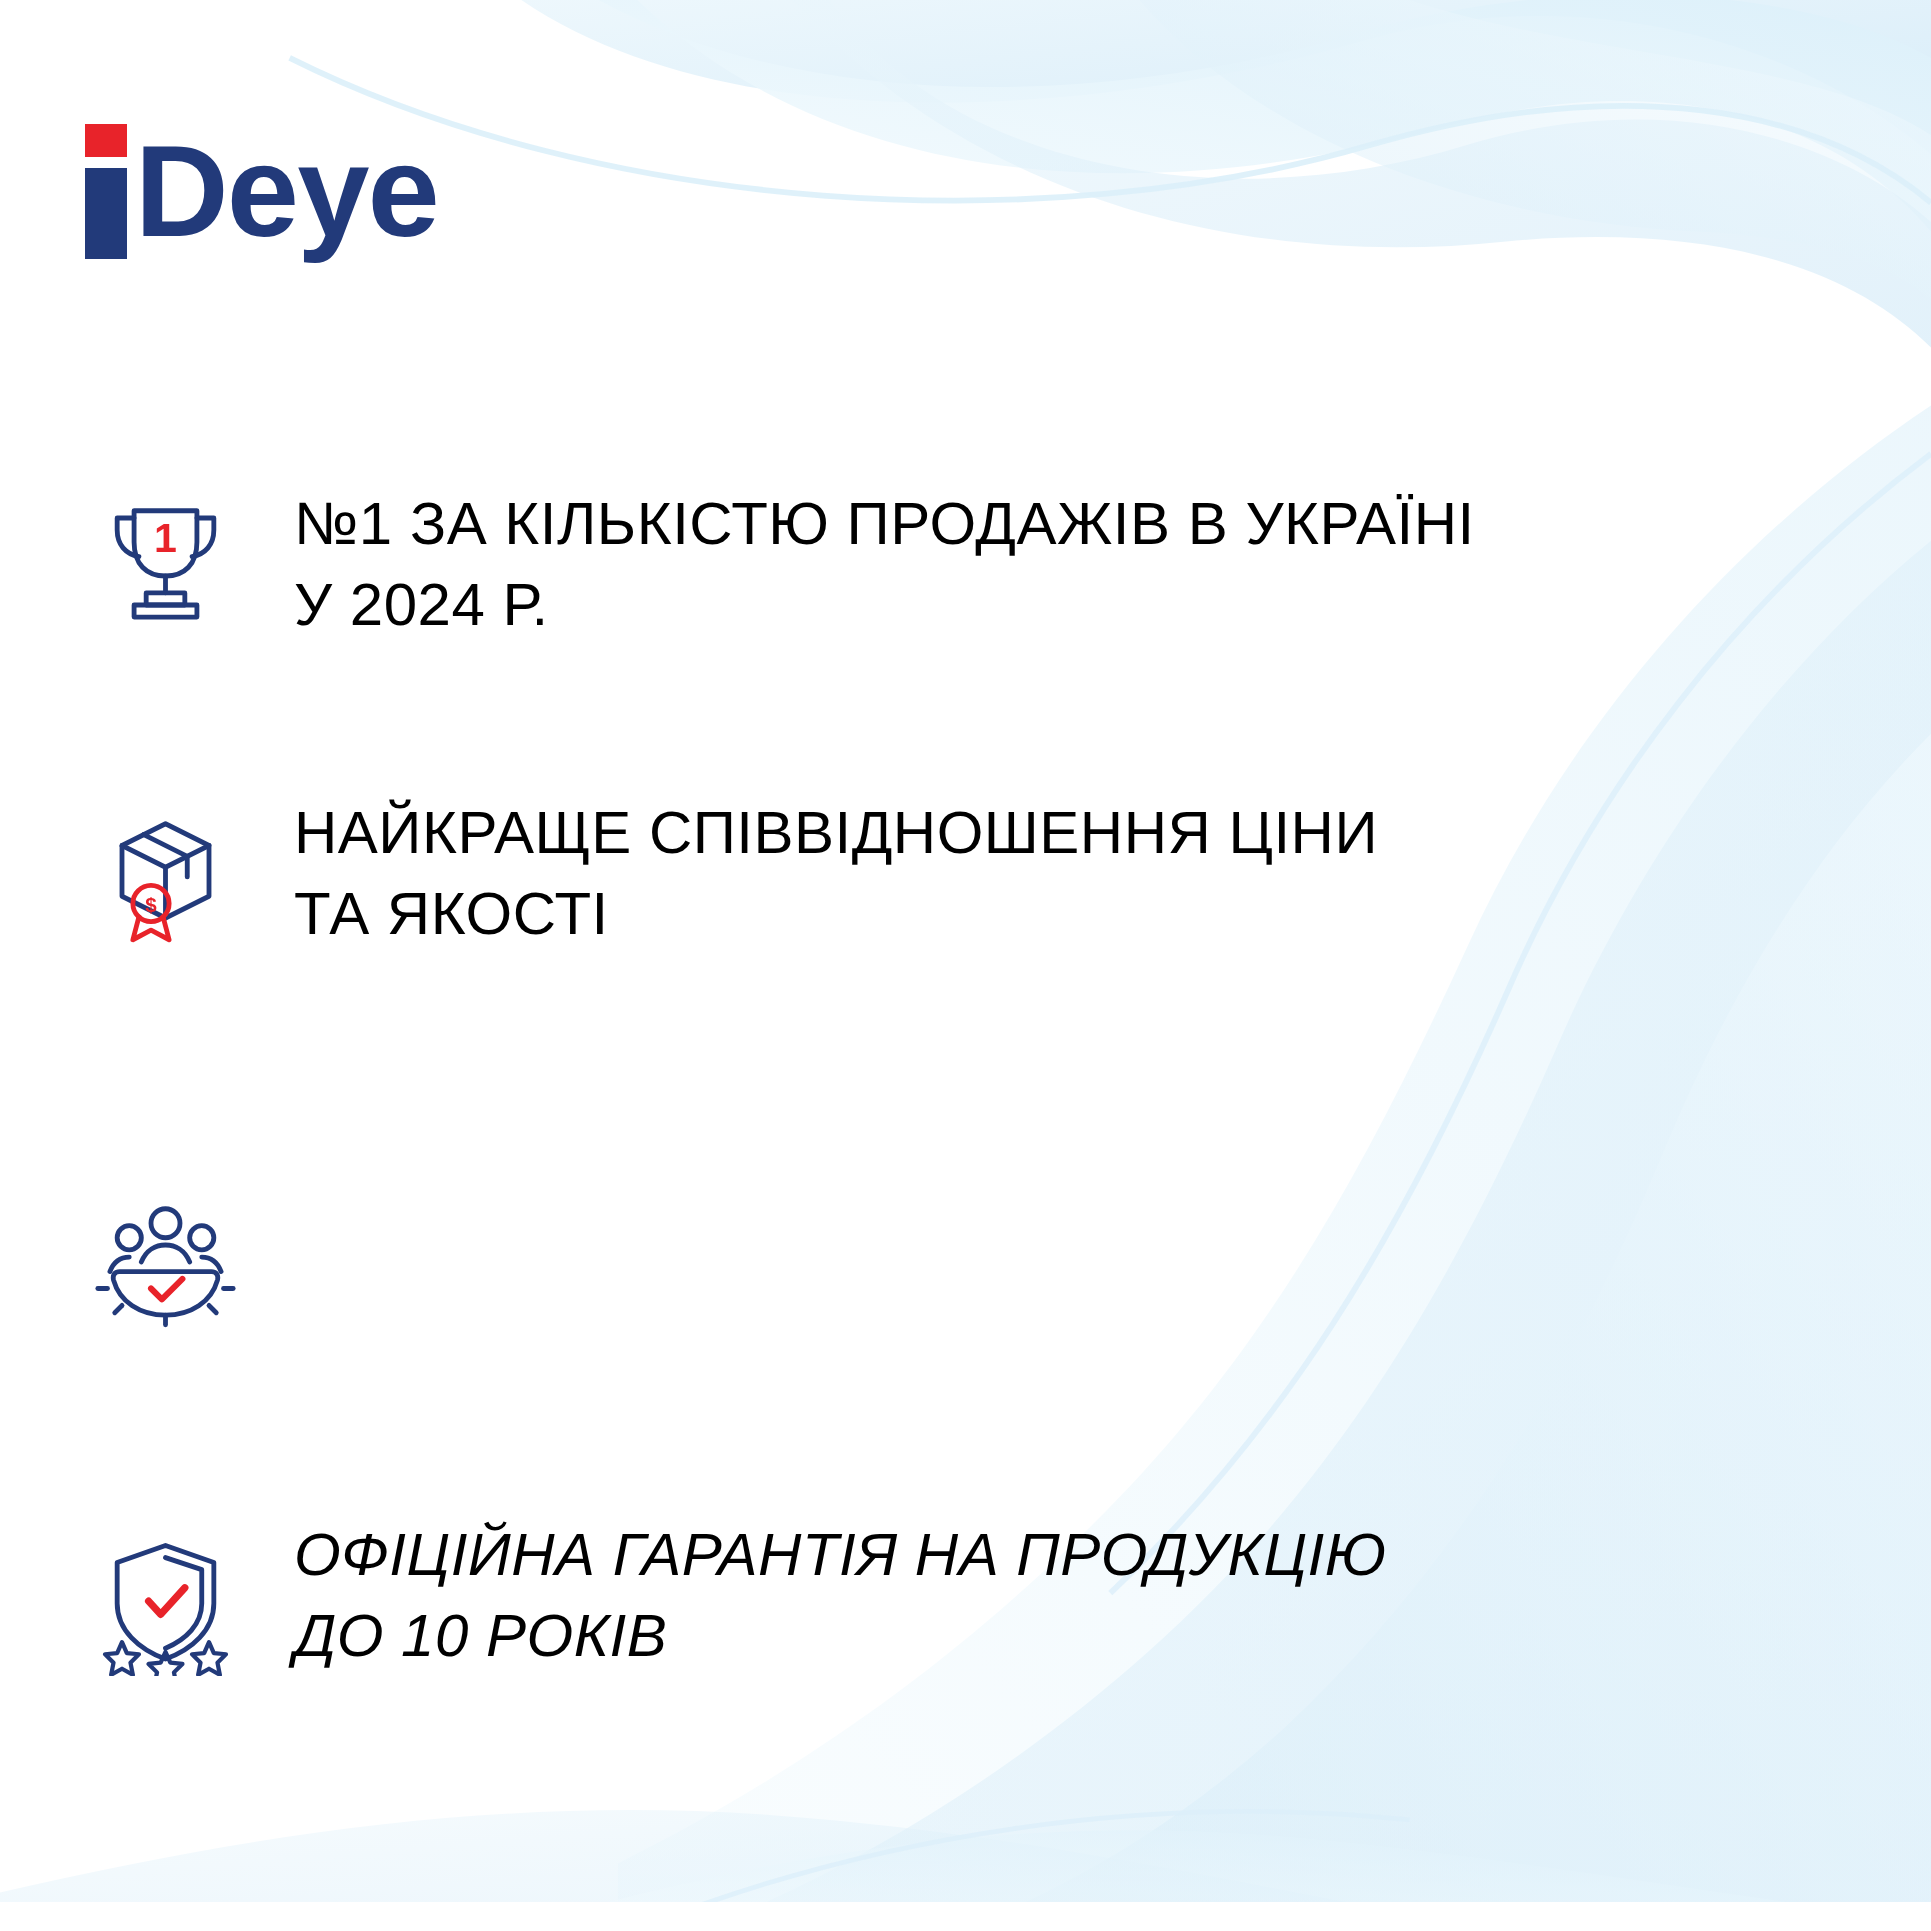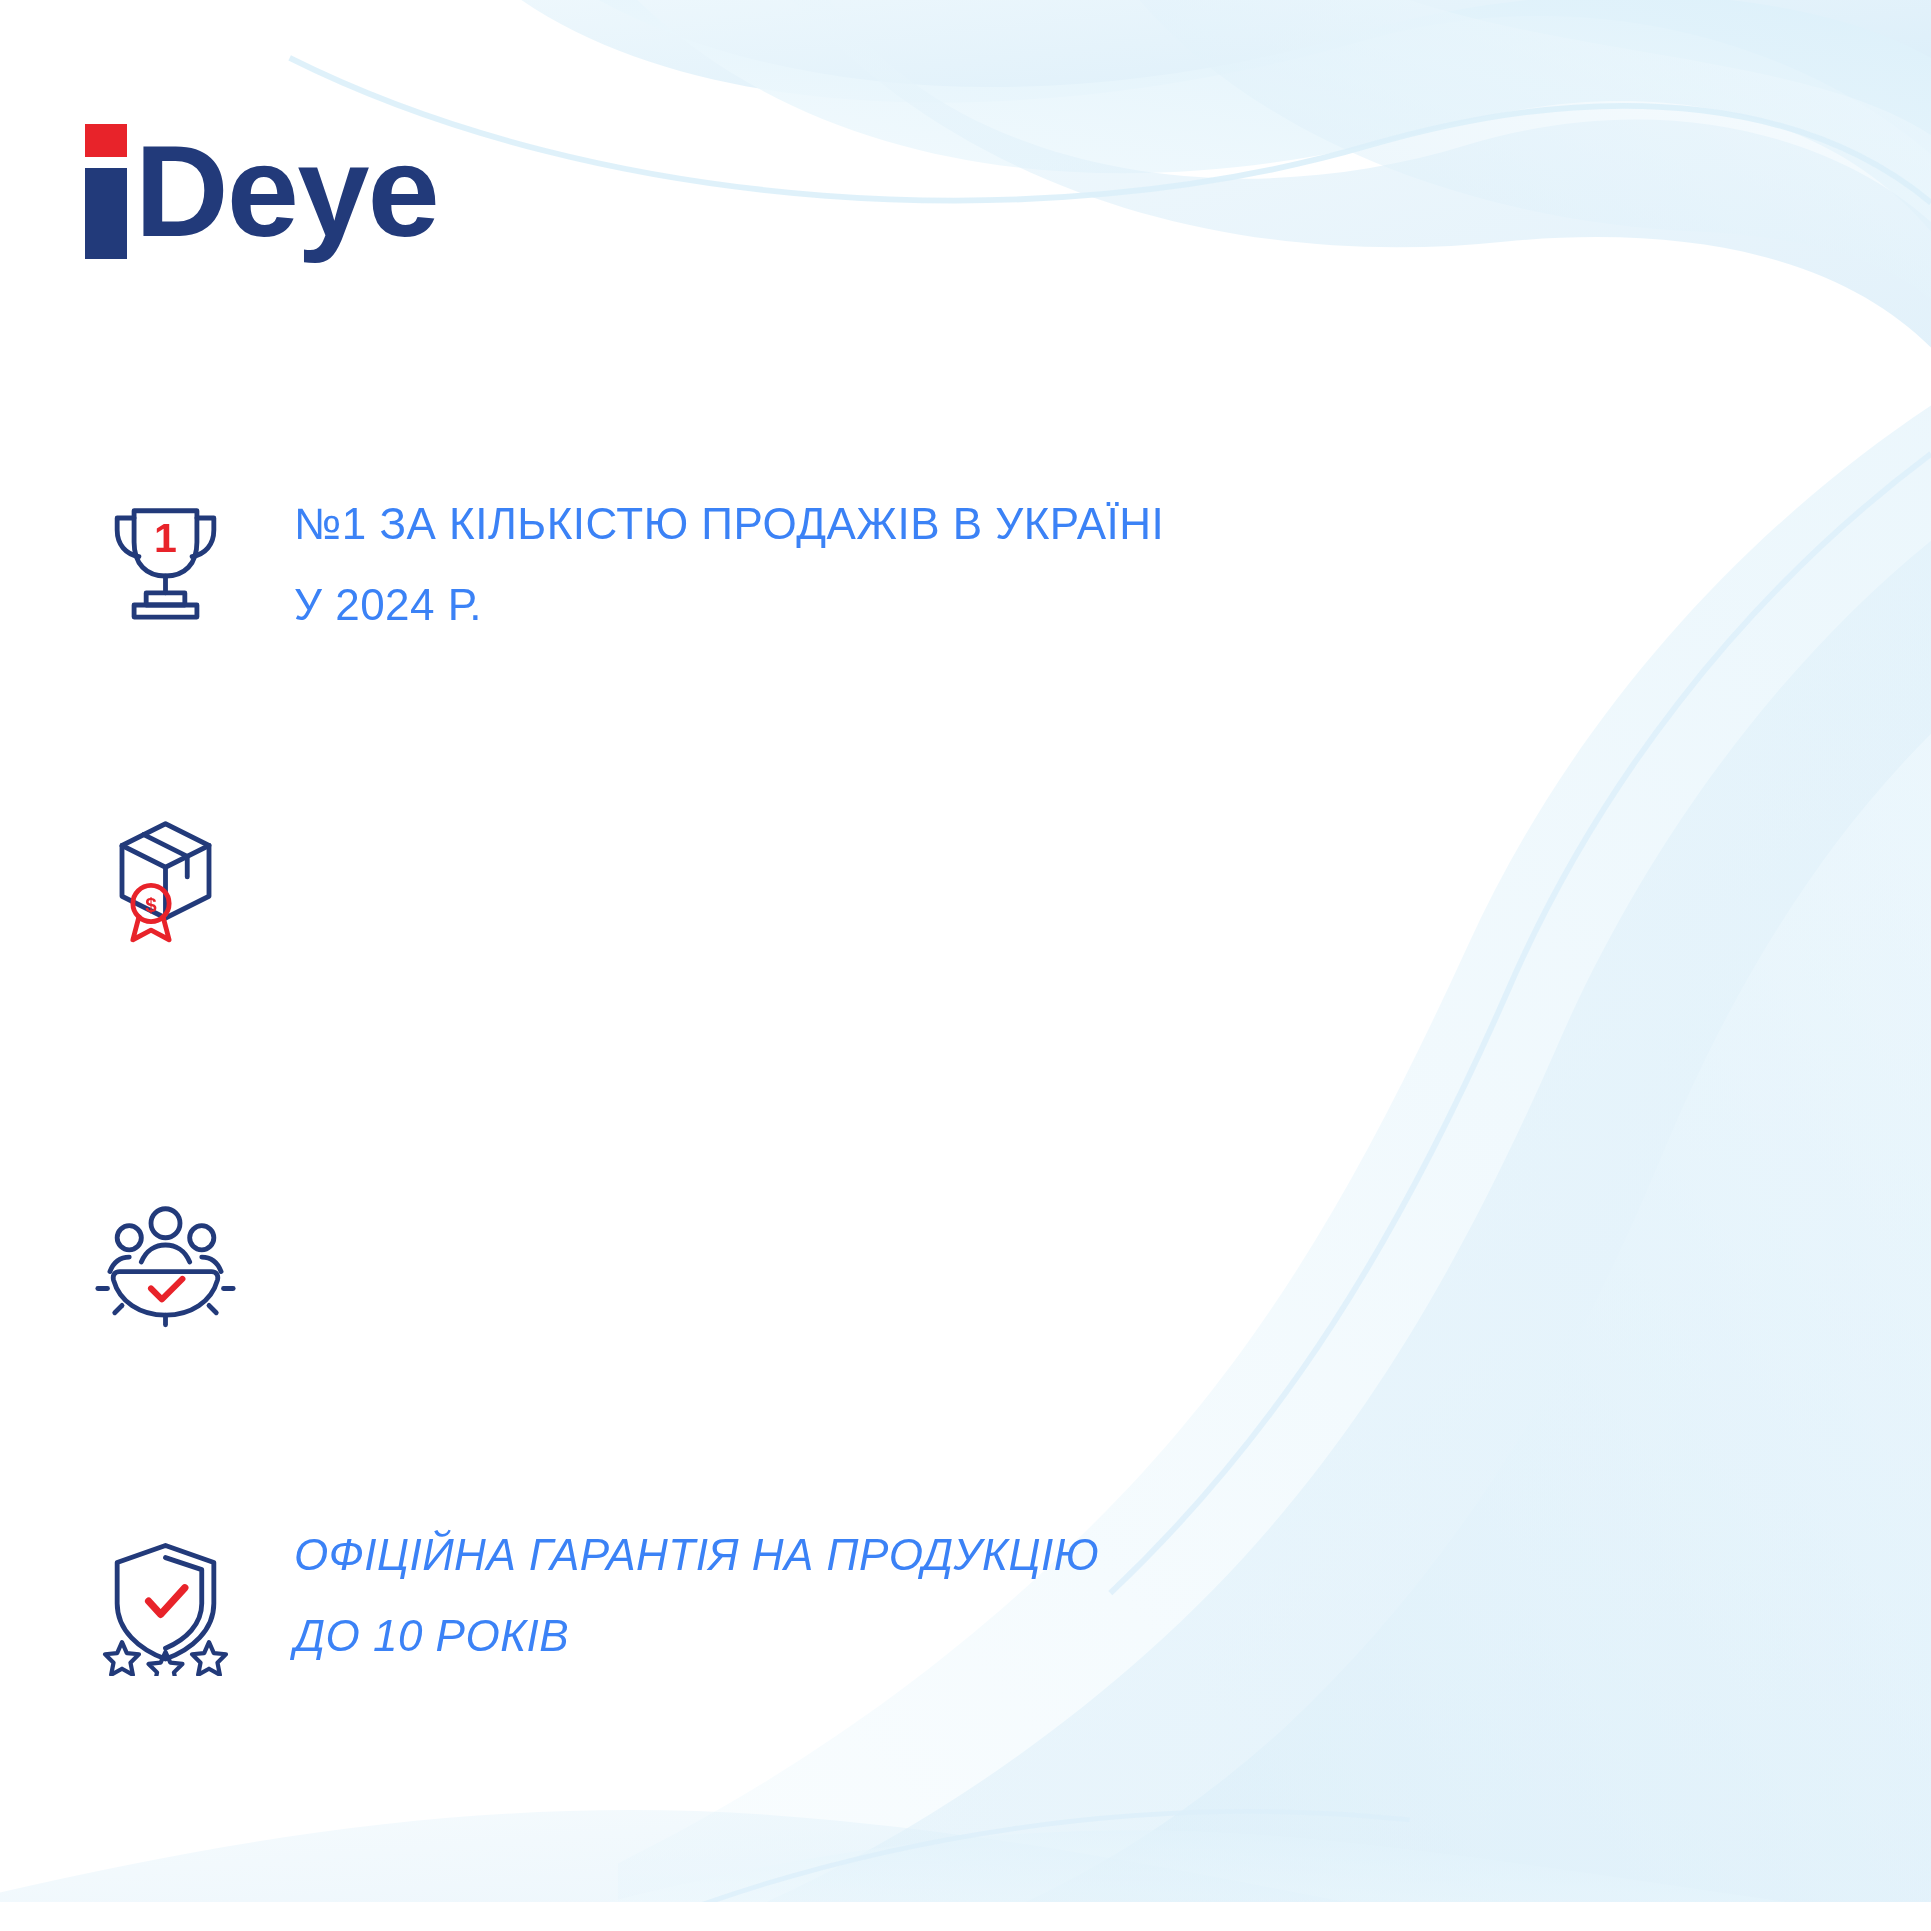--- a/index.html
+++ b/index.html
@@ -94,24 +94,24 @@
     height: 145px;
     display: flex;
     align-items: center;
     justify-content: center;
   }
 
   .feature-text {
     flex: 1 1 auto;
     margin-left: 56px;
     font-family: "Liberation Sans", sans-serif;
-    font-size: 44px;
+    font-size: 60px;
     line-height: 81px;
     font-weight: 500;
-    color: #3b82f6;
+    color: #000000;
     letter-spacing: 0.5px;
     white-space: pre-line;
     text-transform: uppercase;
   }
 
   
   .row-0 { top: 483px; }
   .row-1 { top: 792px; }
   .row-2 { top: 1110px; }
   .row-3 { top: 1514px; font-style: italic; }
@@ -196,20 +196,22 @@
             <path d="M96 36 V78 L60 96"></path>
             <path d="M42 27 L78 45 V62"></path>
           </g>
           <g fill="none" stroke="#E8232A" stroke-width="4" stroke-linecap="round" stroke-linejoin="round">
             <circle cx="48" cy="84" r="15"></circle>
             <path d="M38 95 L33 114 L48 106 L63 114 L58 95"></path>
           </g>
           <text x="48" y="91" font-family="Liberation Sans, sans-serif" font-size="17" font-weight="bold" fill="#E8232A" text-anchor="middle">$</text>
         </svg>
       </div>
+      <div class="feature-text">НАЙКРАЩЕ СПІВВІДНОШЕННЯ ЦІНИ
+ТА ЯКОСТІ</div>
     </div>
 
     <div class="feature-row row-2">
       <div class="feature-icon">
         <svg width="145" height="145" viewBox="0 0 120 120" aria-hidden="true">
           <g fill="none" stroke="#223A7A" stroke-width="4" stroke-linecap="round" stroke-linejoin="round">
             <circle cx="60" cy="30" r="12"></circle>
             <circle cx="30" cy="42" r="10"></circle>
             <circle cx="90" cy="42" r="10"></circle>
             <path d="M40 62 C44 52 52 48 60 48 C68 48 76 52 80 62"></path>

